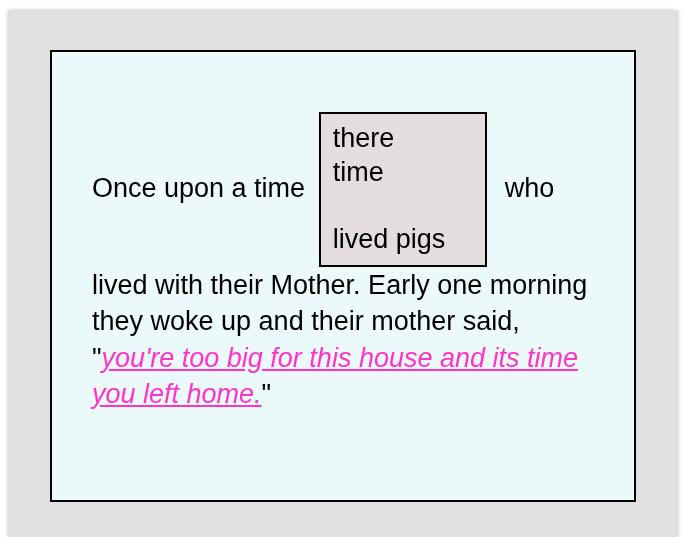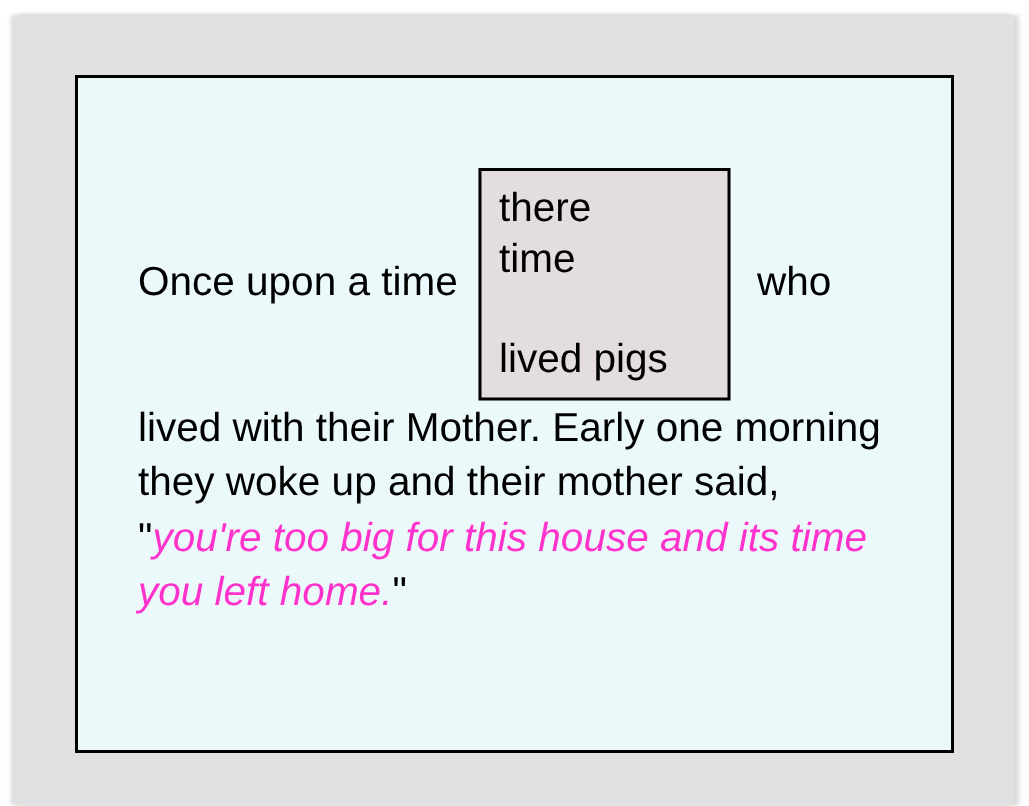--- a/index.html
+++ b/index.html
@@ -45,20 +45,21 @@
     border: 2px solid #000;
     background: #e3ddde;
     padding: 8px 40px 8px 12px;
     margin: 0 10px 0 6px;
     line-height: 1.25;
     font-size: 27px;
   }
   .quote {
     color: #ff33cc;
     font-style: italic;
+    text-decoration: underline;
   }
 </style>
 </head>
 <body>
 
 <div class="outer">
   <div class="panel">
     <p class="story">
       <span>Once upon a time</span>
       <span class="insert-box">

